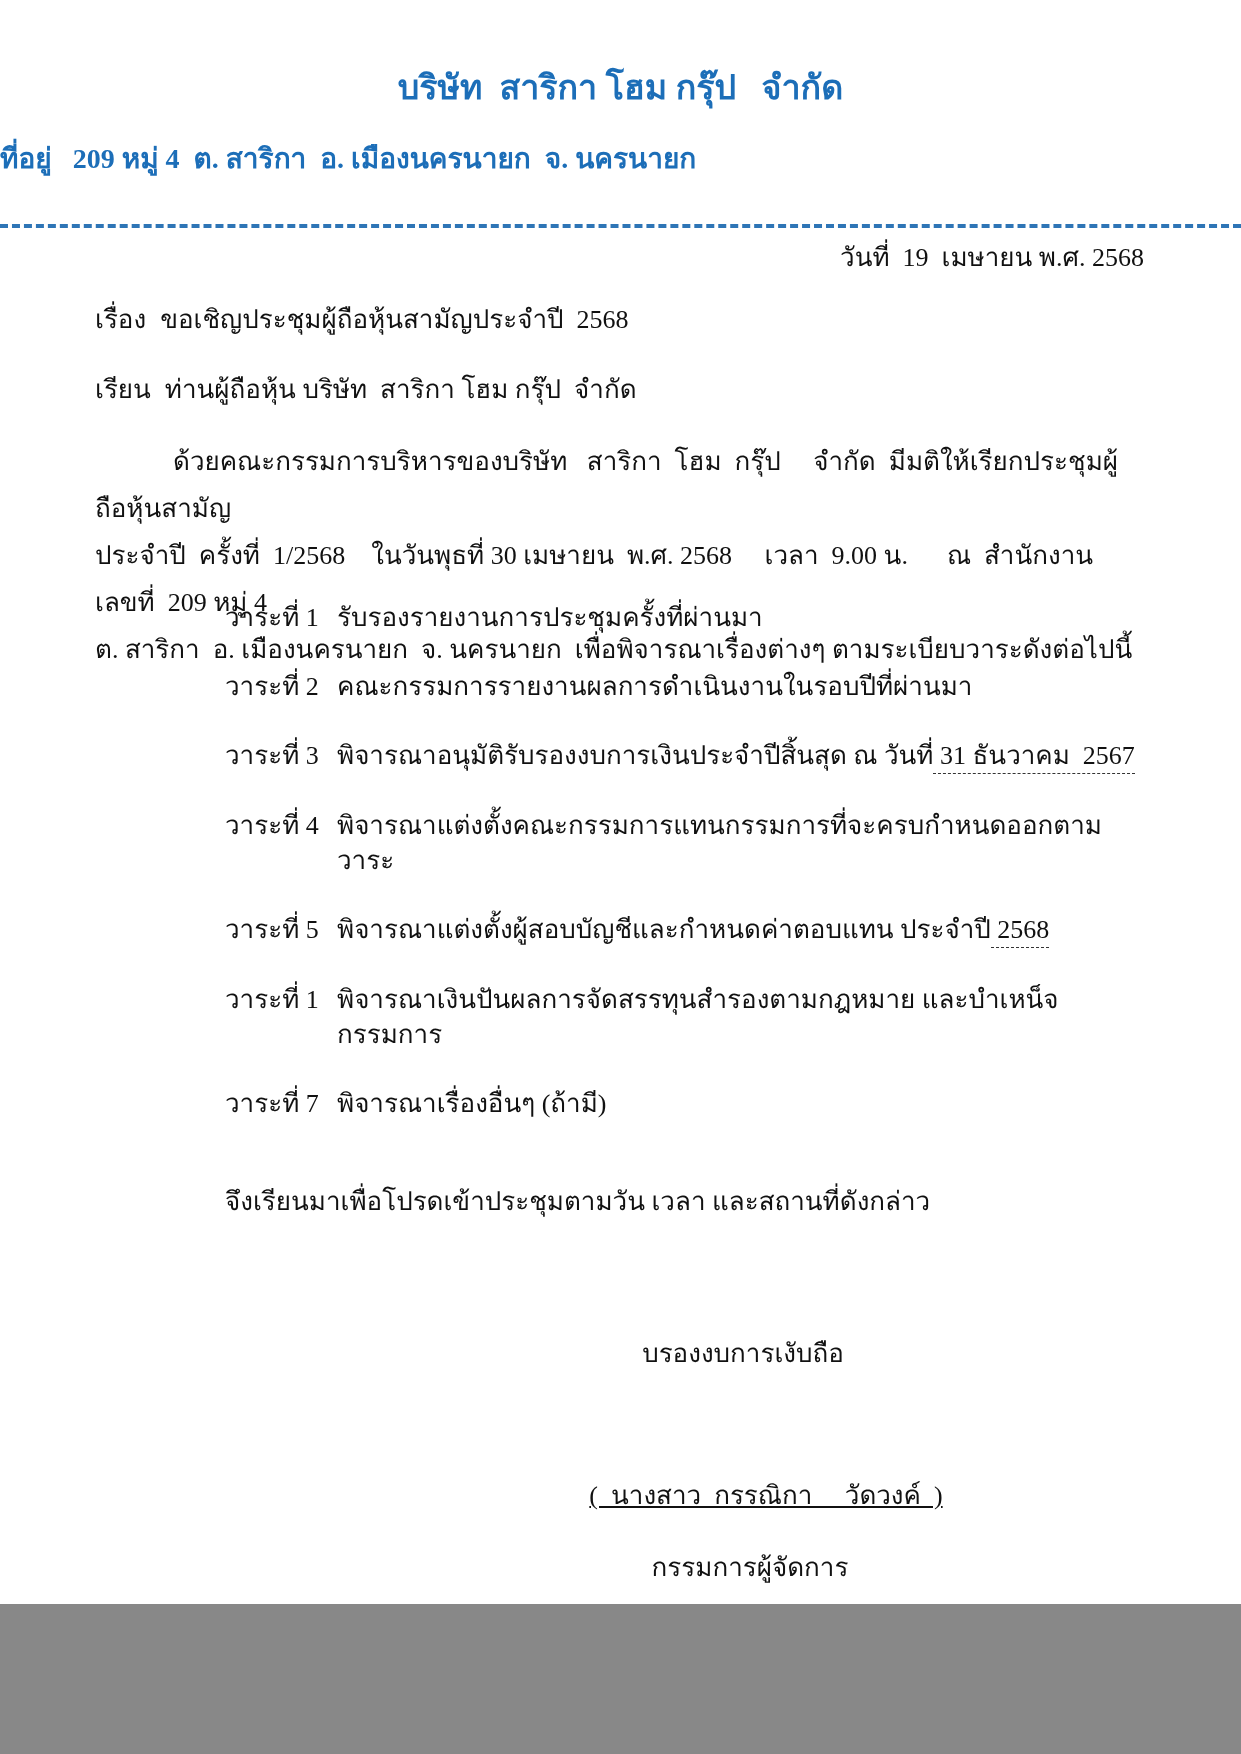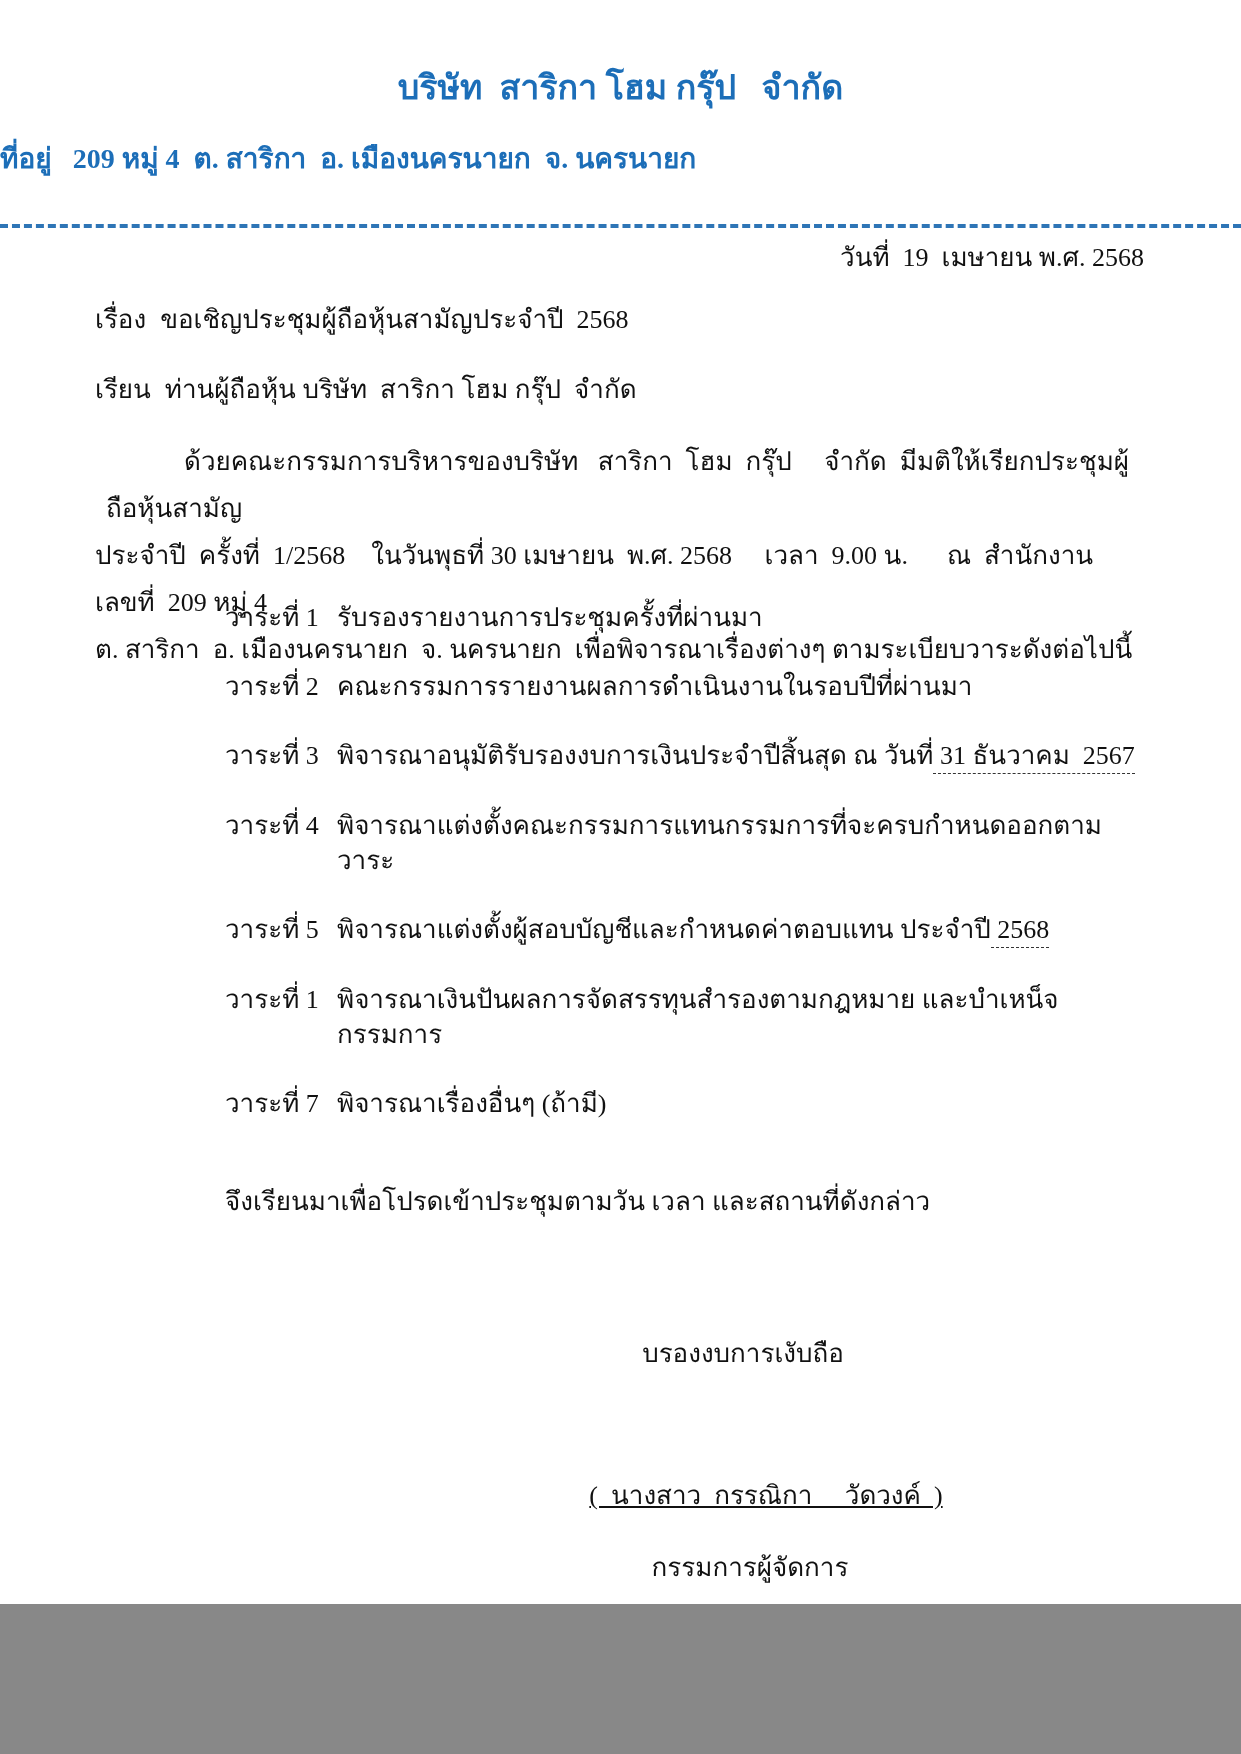--- a/index.html
+++ b/index.html
@@ -36,21 +36,21 @@
     font-size:26px;
     margin-left:16px;
   }
   .subject-line{position:absolute;top:298px;left:95px;font-size:26px;}
   .to-line{position:absolute;top:368px;left:95px;font-size:26px;}
   .line-label{margin-right:14px;}
   .body-par{
     position:absolute;top:438px;left:95px;width:1040px;
     font-size:26px;line-height:47px;
   }
-  .body-par .l1{text-indent:78px;margin-left:11px;}
+  .body-par .l1{text-indent:78px;}
   .agenda{
     position:absolute;top:600px;left:225px;width:930px;
     font-size:26px;
   }
   .agenda-row{display:flex;align-items:baseline;margin-bottom:34px;line-height:35px;}
   .agenda-label{flex:0 0 112px;}
   .agenda-underline{border-bottom:1px dashed #333;}
   .closing-line{position:absolute;top:1180px;left:225px;font-size:26px;}
   .salutation{position:absolute;top:1332px;left:493px;width:500px;text-align:center;font-size:26px;}
   .sig-name{position:absolute;top:1474px;left:516px;width:500px;text-align:center;font-size:26px;text-decoration:underline;}

